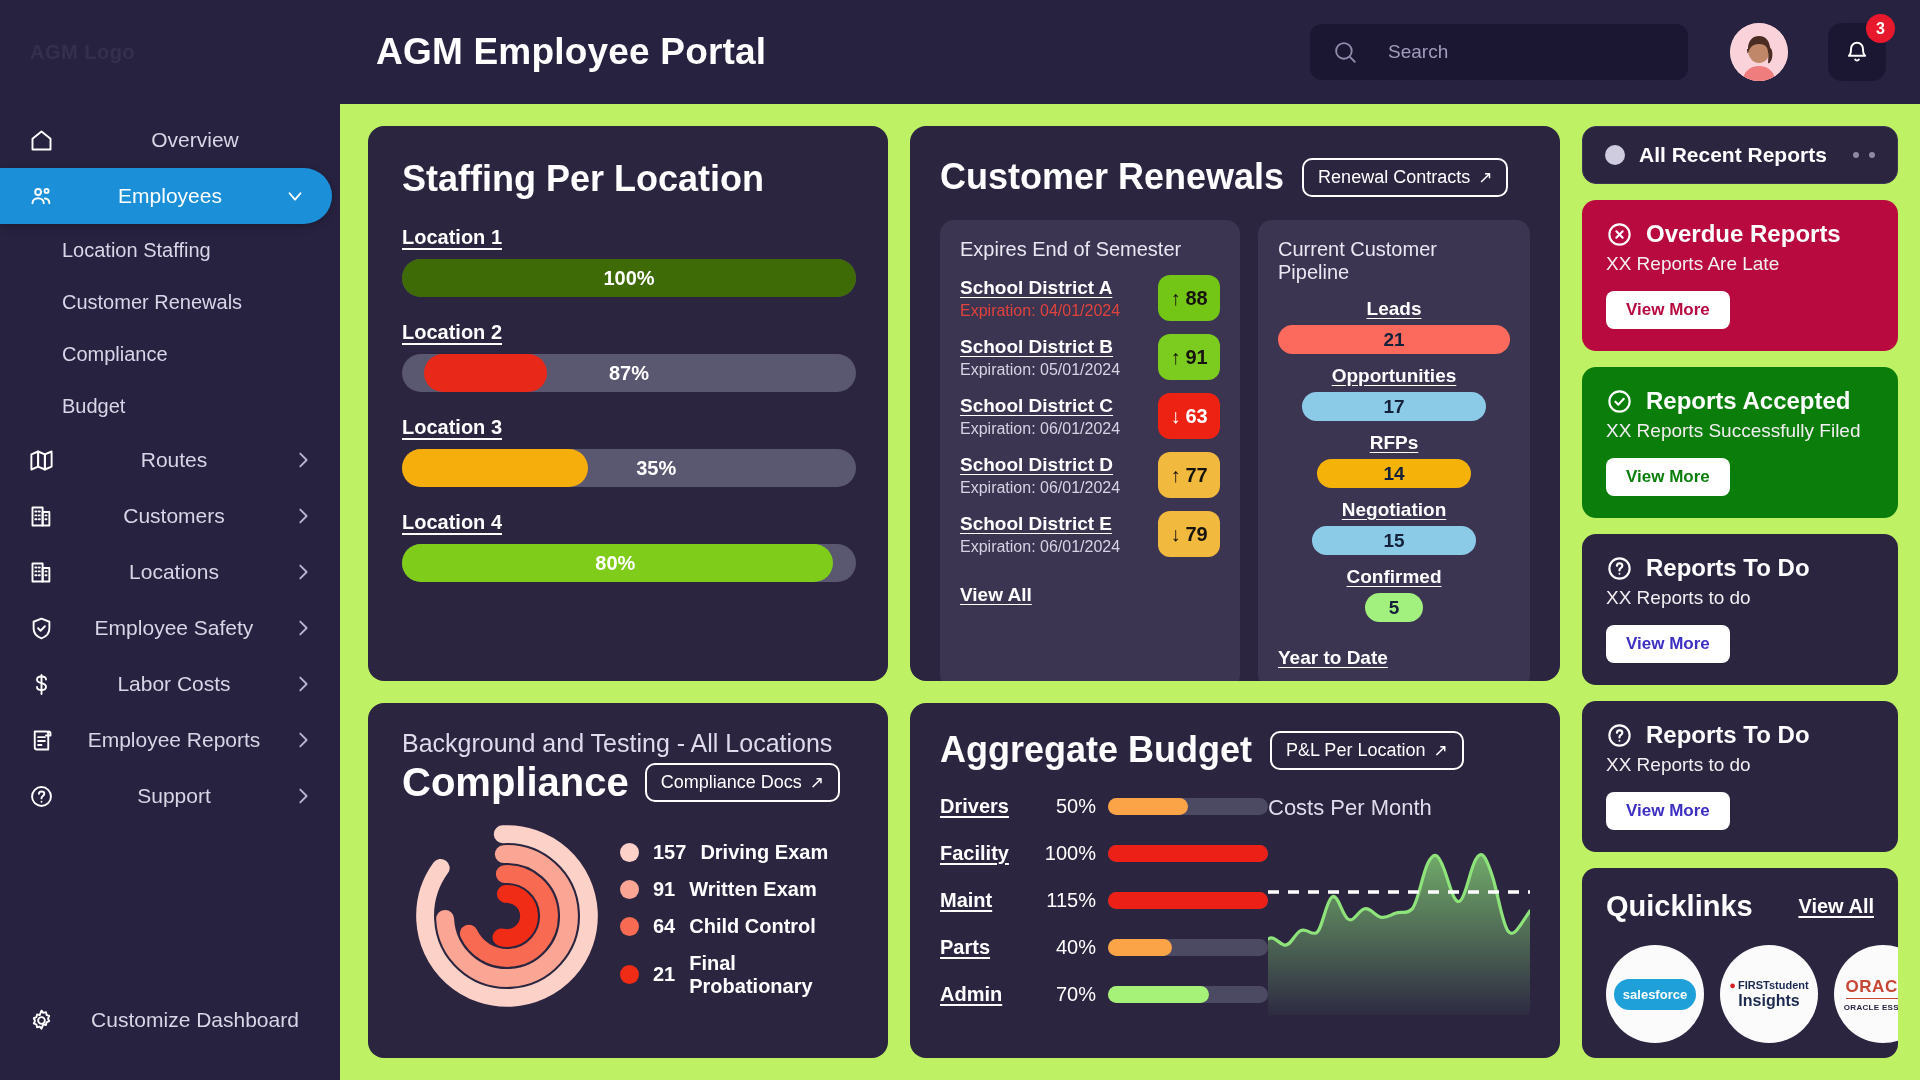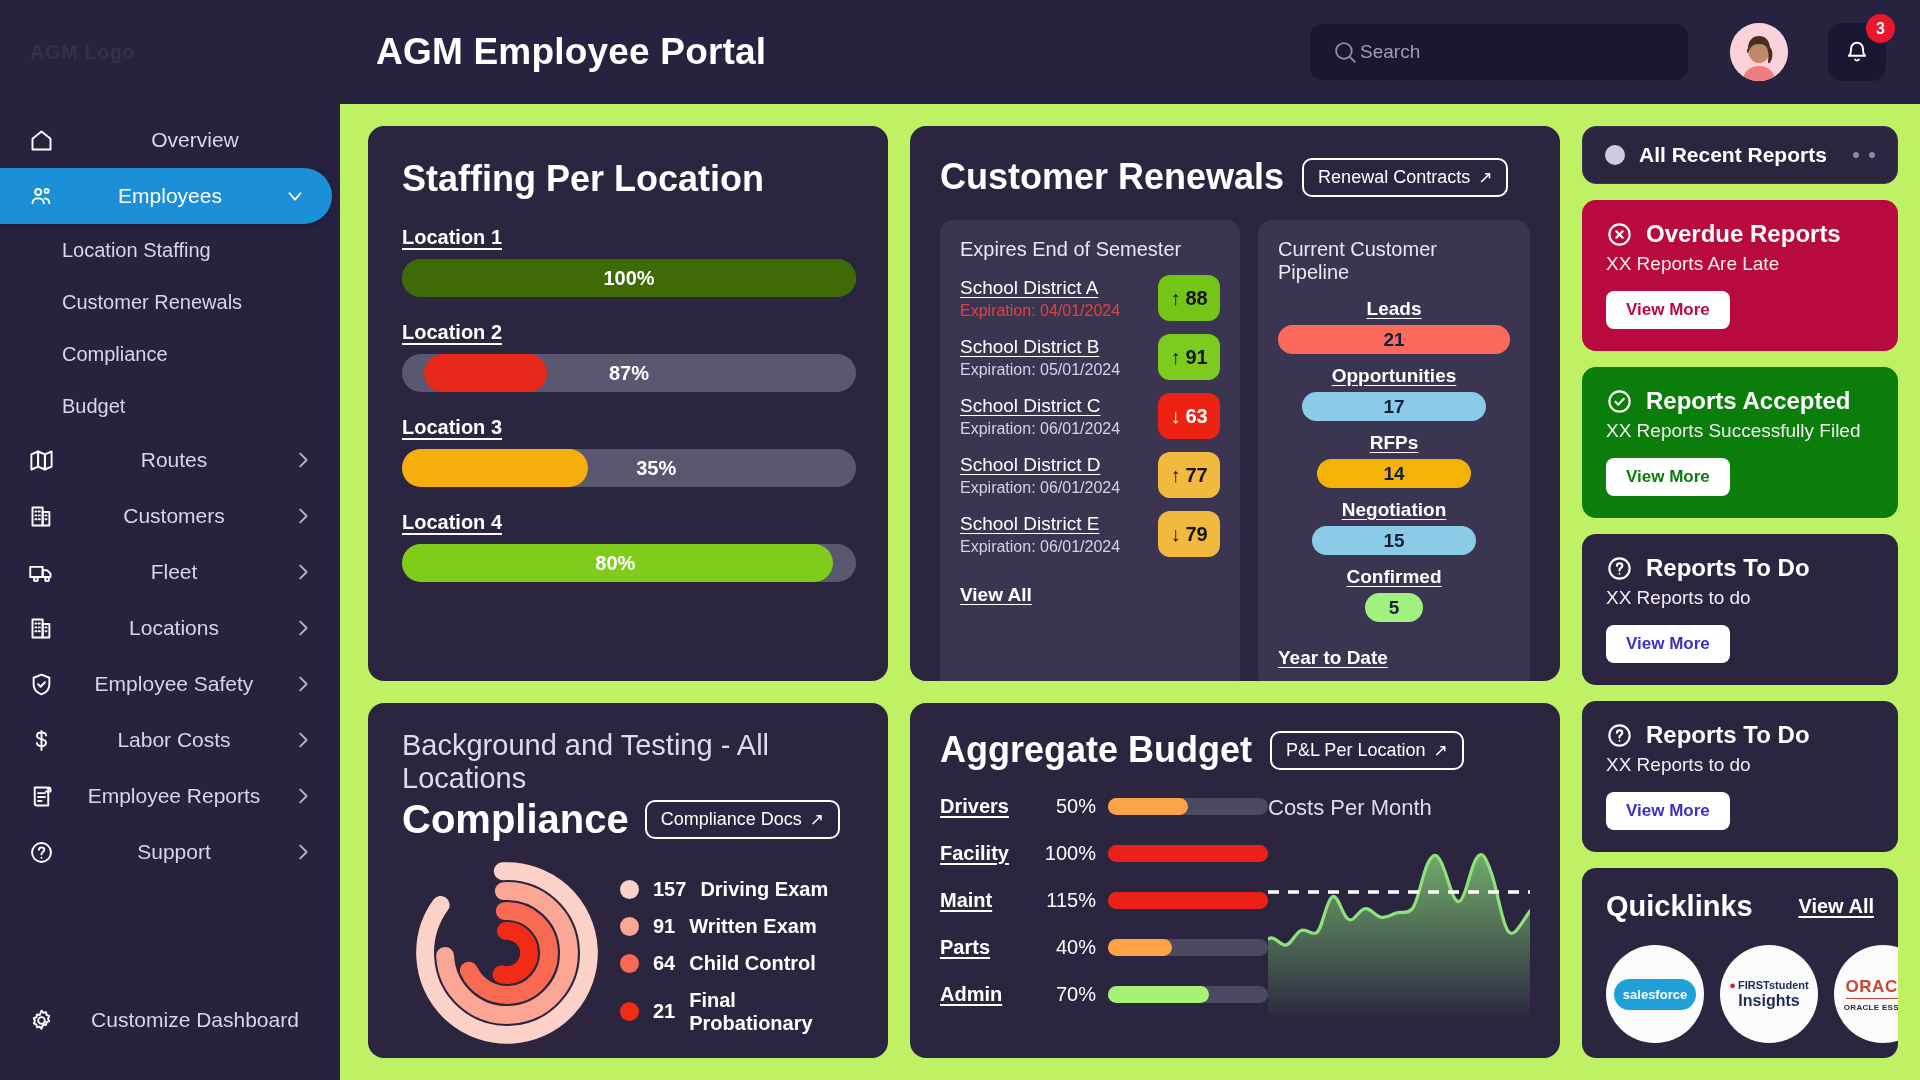--- a/index.html
+++ b/index.html
@@ -56,21 +56,21 @@
     background: #272240;
     display: flex; align-items: center;
     padding: 0 34px 0 36px; gap: 20px;
     position: relative;
   }
   .app-title { font-size: 37px; font-weight: 800; color: #ffffff; letter-spacing: .2px; }
   .topbar-spacer { flex: 1; }
   .search-box {
     width: 378px; height: 56px; background: #1b1733;
     border-radius: 12px; display: flex; align-items: center;
-    gap: 2px; padding: 0 22px; cursor: text;
+    gap: 30px; padding: 0 22px; cursor: text;
   }
   .search-icon { width: 26px; height: 26px; flex: 0 0 26px; }
   .search-icon svg { width: 26px; height: 26px; stroke: #8f8cab; fill: none; stroke-width: 1.7; }
   .search-ph { color: #a09dbb; font-size: 19px; }
   .avatar {
     width: 58px; height: 58px; border-radius: 50%;
     background: #f7cdd5; overflow: hidden; position: relative;
     flex: 0 0 58px; cursor: pointer; margin-left: 22px;
   }
   .bell-btn {
@@ -125,40 +125,40 @@
 
   
   .renewals { grid-column: 2; grid-row: 1; padding: 30px 30px 24px 30px; overflow: hidden; }
   .renew-head { display: flex; align-items: center; gap: 18px; margin-bottom: 22px; }
   .renew-body { display: flex; gap: 18px; }
   .sub-card { background: #3b3552; border-radius: 14px; padding: 18px 20px 20px 20px; }
   .sub-card.left { width: 300px; flex: 0 0 300px; }
   .sub-card.right { flex: 1; }
   .sub-title { font-size: 20px; color: #e9e7f2; margin-bottom: 14px; }
   .district-row { display: flex; align-items: center; justify-content: space-between; margin-bottom: 13px; }
-  .district-name { font-size: 19px; font-weight: 400; color: #fff; text-decoration: underline; text-underline-offset: 3px; }
+  .district-name { font-size: 19px; font-weight: 700; color: #fff; text-decoration: underline; text-underline-offset: 3px; }
   .district-exp { font-size: 16px; color: #d6d3e4; margin-top: 3px; }
   .district-exp.warn { color: #e0433c; }
   .chip {
     min-width: 62px; height: 46px; border-radius: 12px;
     display: flex; align-items: center; justify-content: center; gap: 5px;
     font-size: 20px; font-weight: 700; color: #17140f; padding: 0 10px;
   }
   .view-all { font-size: 19px; font-weight: 700; color: #fff; text-decoration: underline; text-underline-offset: 3px; cursor: pointer; margin-top: 14px; display: inline-block;}
   .pipe-item { margin-bottom: 11px; text-align: center; }
   .pipe-label { font-size: 19px; font-weight: 700; color: #fff; text-decoration: underline; text-underline-offset: 3px; margin-bottom: 5px; }
   .pipe-bar {
     height: 29px; border-radius: 15px; display: flex; align-items: center;
     justify-content: center; font-size: 19px; font-weight: 700; color: #14213a;
     margin: 0 auto;
   }
 
   
   .compliance { grid-column: 1; grid-row: 2; padding: 26px 30px 20px 34px; overflow: hidden; }
-  .comp-sub { font-size: 29px; color: #dedbec; margin-bottom: 2px; }
+  .comp-sub { font-size: 25px; color: #dedbec; margin-bottom: 2px; }
   .comp-title-row { display: flex; align-items: center; gap: 16px; margin-bottom: 6px; }
   .comp-title { font-size: 40px; font-weight: 800; color: #fff; }
   .comp-body { display: flex; align-items: center; gap: 8px; }
   .donut { width: 210px; height: 210px; flex: 0 0 210px; }
   .legend-list { display: flex; flex-direction: column; gap: 14px; padding-top: 6px; }
   .legend-item { display: flex; align-items: center; gap: 14px; font-size: 20px; font-weight: 700; color: #fff; }
   .legend-dot { width: 19px; height: 19px; border-radius: 50%; flex: 0 0 19px; }
 
   
   .budget { grid-column: 2; grid-row: 2; padding: 26px 30px 22px 30px; overflow: hidden; }
@@ -280,34 +280,20 @@
               <rect x="13" y="8" width="6" height="12"></rect>
               <path d="M6.5 7.5h1M9.5 7.5h1M6.5 11h1M9.5 11h1M6.5 14.5h1M9.5 14.5h1M15.5 11h1M15.5 14.5h1"></path>
             </svg>
         </span>
         <span class="lbl">Customers</span>
         <span class="chev"><svg viewBox="0 0 24 24">
               <polyline points="9 5 16 12 9 19"></polyline>
             </svg></span>
       </div>
 
-      <div class="nav-item">
-        <span class="ico">
-          <svg viewBox="0 0 24 24">
-              <rect x="2" y="7" width="11" height="9"></rect>
-              <path d="M13 10h4l3 3v3h-7z"></path>
-              <circle cx="7" cy="18" r="1.7"></circle>
-              <circle cx="17" cy="18" r="1.7"></circle>
-            </svg>
-        </span>
-        <span class="lbl">Fleet</span>
-        <span class="chev"><svg viewBox="0 0 24 24">
-              <polyline points="9 5 16 12 9 19"></polyline>
-            </svg></span>
-      </div>
 
       <div class="nav-item">
         <span class="ico">
           <svg viewBox="0 0 24 24">
               <rect x="4" y="4" width="9" height="16"></rect>
               <rect x="13" y="8" width="6" height="12"></rect>
               <path d="M6.5 7.5h1M9.5 7.5h1M6.5 11h1M9.5 11h1M6.5 14.5h1M9.5 14.5h1M15.5 11h1M15.5 14.5h1"></path>
             </svg>
         </span>
         <span class="lbl">Locations</span>

